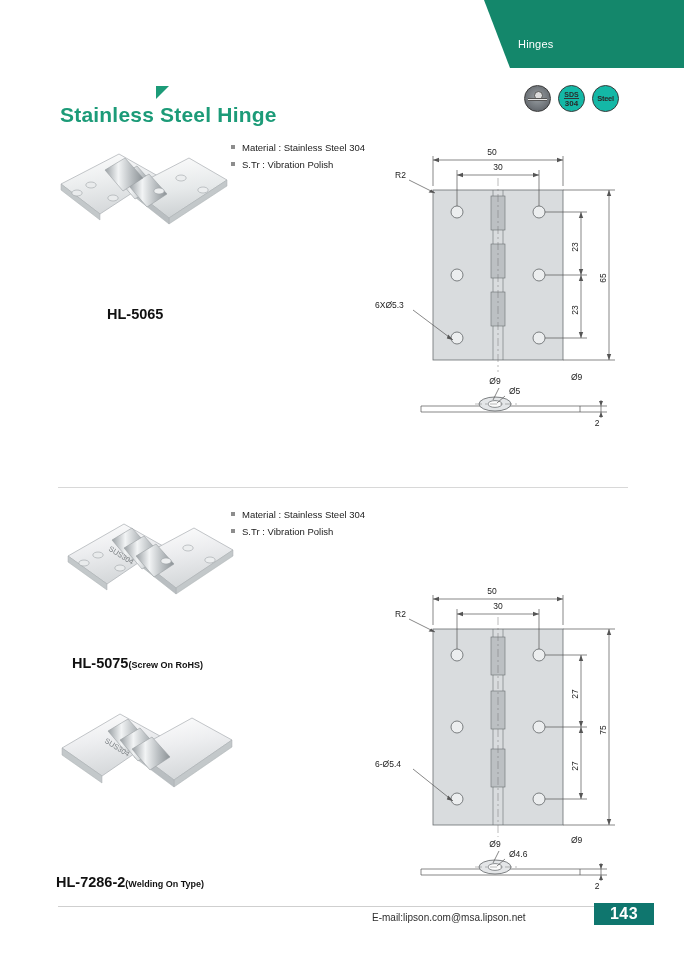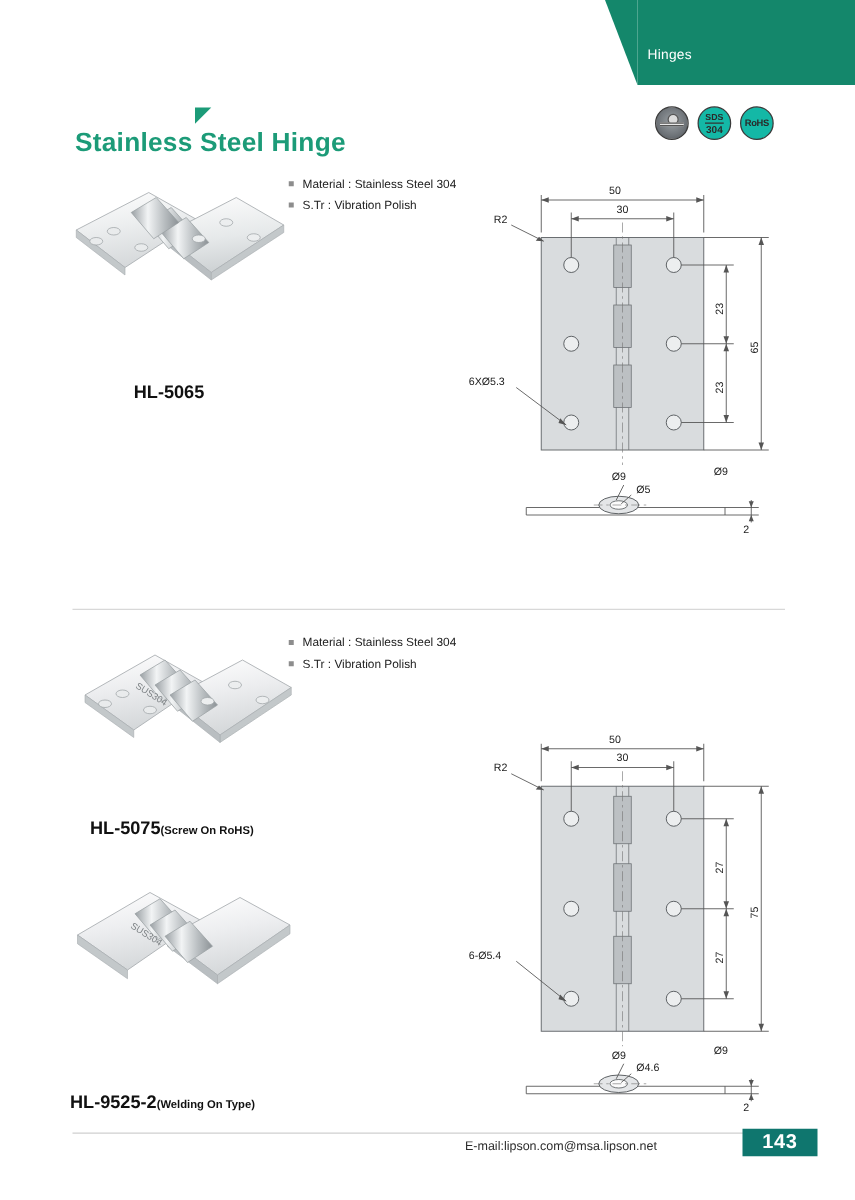--- a/index.html
+++ b/index.html
@@ -161,21 +161,21 @@
     <div class="cert ce-mark">
       <div class="screw"></div>
       <div class="bar"></div>
     </div>
     <div class="cert sds">
       <div>
         <span class="l1">SDS</span>
         <span class="l2">304</span>
       </div>
     </div>
-    <div class="cert rohs">RoHS</div>
+    <div class="cert rohs">Steel</div>
   </div>
 
   <div class="block" style="top:0;">
 
     <div class="photo" style="left:55px; top:142px;">
       <svg width="175" height="115" viewBox="0 0 175 115">
         <defs>
           <linearGradient id="p1a" x1="0" y1="0" x2="0.3" y2="1">
             <stop offset="0" stop-color="#ffffff"></stop>
               <stop offset="0.5" stop-color="#eceeef"></stop>
@@ -380,21 +380,21 @@
         <polygon points="118,80 176,40 176,47 118,87" fill="#c3c8ca" stroke="#a9aeb1" stroke-width="0.5"></polygon>
         <polygon points="78,50 118,80 118,87 78,57" fill="#b9bec1" stroke="#a9aeb1" stroke-width="0.5"></polygon>
         <polygon points="52,31 72,19 90,39 70,52" fill="url(#p3k)" stroke="#9aa0a3" stroke-width="0.6"></polygon>
         <polygon points="64,40 84,28 102,48 82,61" fill="url(#p3k)" stroke="#9aa0a3" stroke-width="0.6"></polygon>
         <polygon points="76,49 96,37 114,57 94,70" fill="url(#p3k)" stroke="#9aa0a3" stroke-width="0.6"></polygon>
         <text x="48" y="42" transform="rotate(32 48 42)" font-family="Liberation Sans, sans-serif" font-size="7.5" fill="#7c8184">SUS304</text>
       </svg>
     </div>
 
     <div class="part-label" style="left:56px; top:874px;">
-      <span>HL-9525-2</span><span class="suffix">(Welding On Type)</span>
+      <span>HL-7286-2</span><span class="suffix">(Welding On Type)</span>
     </div>
 
     <div class="draw" style="left:375px; top:573px;">
       <svg width="260" height="320" viewBox="0 0 260 320">
         <g stroke="#555" stroke-width="0.7" fill="none" font-family="Liberation Sans, sans-serif">
           <rect x="58" y="56" width="130" height="196" fill="#d9dcde" stroke="#6a6e71" stroke-width="0.8"></rect>
           <line x1="118" y1="56" x2="118" y2="252" stroke="#6a6e71" stroke-width="0.6"></line>
           <line x1="128" y1="56" x2="128" y2="252" stroke="#6a6e71" stroke-width="0.6"></line>
           <rect x="116" y="64" width="14" height="38" fill="#bcc0c3" stroke="#6a6e71" stroke-width="0.6"></rect>
           <rect x="116" y="118" width="14" height="38" fill="#bcc0c3" stroke="#6a6e71" stroke-width="0.6"></rect>

